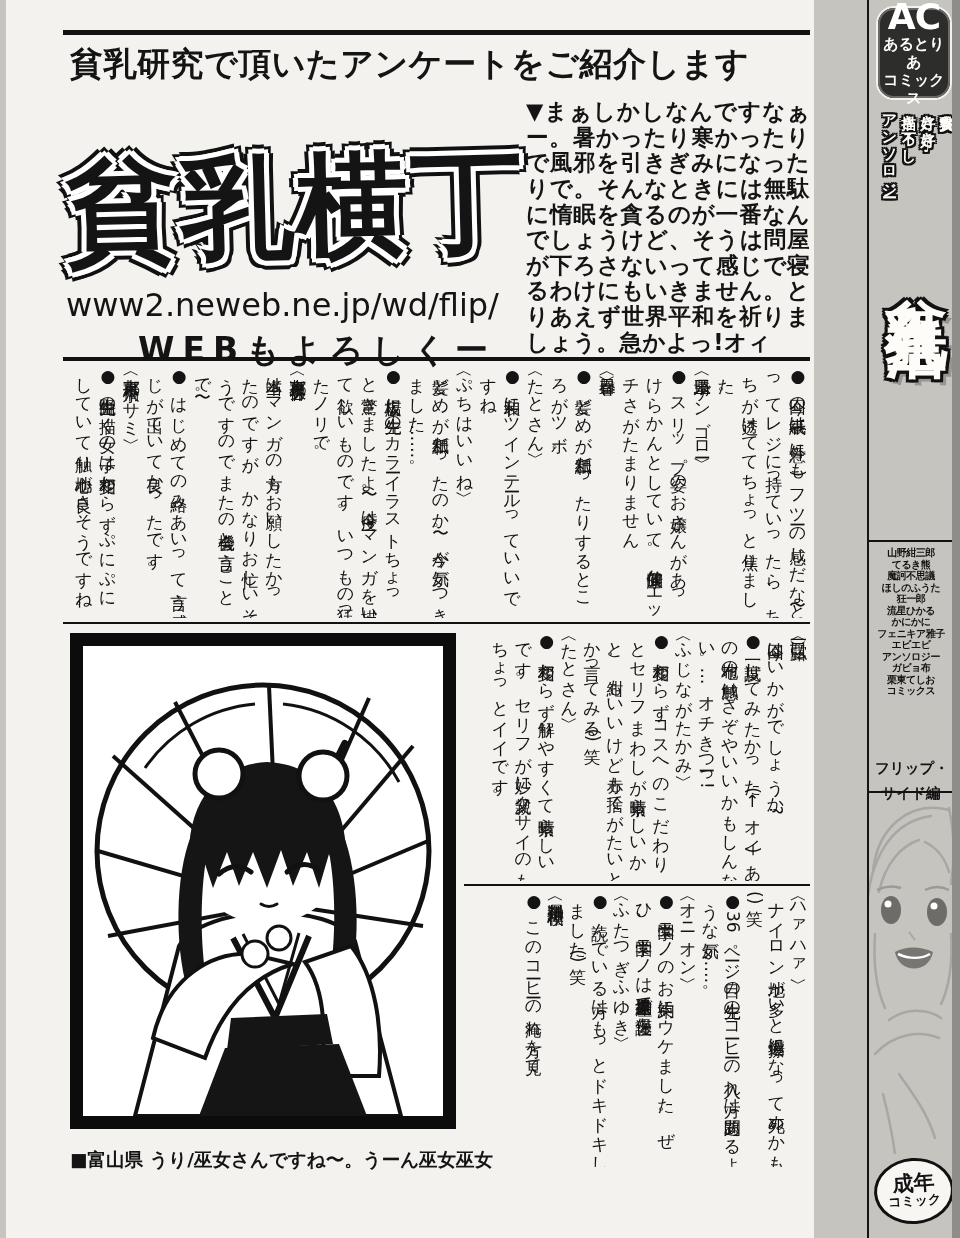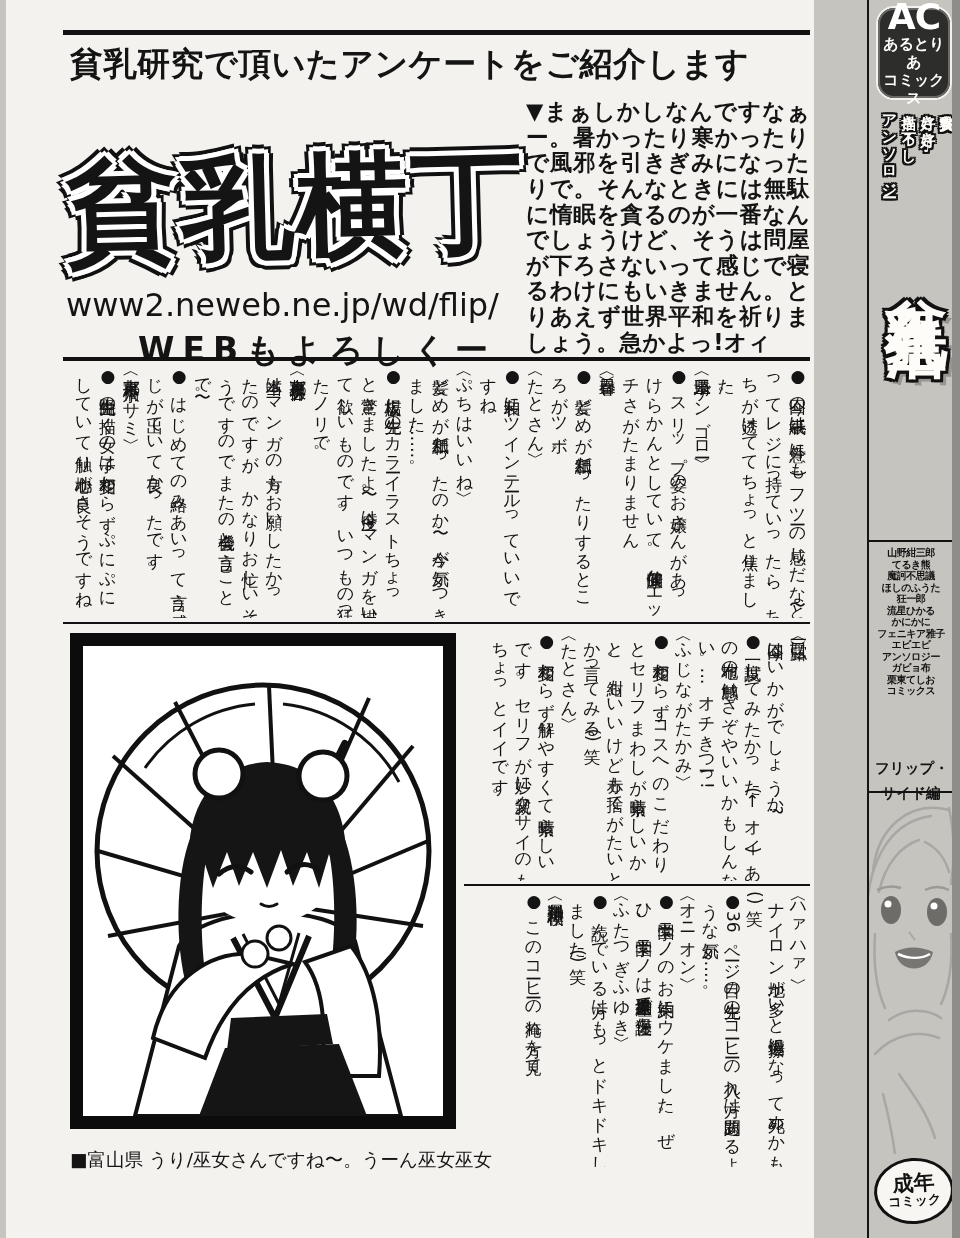--- a/index.html
+++ b/index.html
@@ -45,21 +45,21 @@
   .survey1{left:62px;top:366px;width:741px;height:252px;font-size:17px;line-height:1.4;}
   .survey2{left:458px;top:631px;width:346px;height:250px;font-size:17px;line-height:1.35;}
   .survey3{left:458px;top:891px;width:346px;height:276px;font-size:17px;line-height:1.3;}
 
   
   .illus-frame{
     left:64px;top:633px;width:386px;height:496px;background:#fff;
     border:13px solid #0c0c0c;box-sizing:border-box;overflow:hidden;
   }
   .illus-frame svg{display:block;width:100%;height:100%;}
-  .caption{left:64px;top:1147px;font-size:18.5px;font-weight:400;white-space:nowrap;}
+  .caption{left:64px;top:1147px;font-size:18.5px;font-weight:700;white-space:nowrap;}
 
   
   .sb-line-left{left:861px;top:0;width:2px;height:1238px;background:#151515;}
   .sb-line-right{left:948px;top:0;width:2px;height:1238px;background:#2a2a28;}
   .ac-logo{
     left:872px;top:8px;width:72px;height:90px;background:#2d2d2b;border-radius:16px;
     display:flex;flex-direction:column;align-items:center;justify-content:center;
     box-shadow:0 0 0 2px #f4f2ee, inset 0 0 0 2px #6a6a66;
   }
   .ac-initials{color:#ffffff;font-size:36px;font-weight:900;letter-spacing:-1px;line-height:1;}

